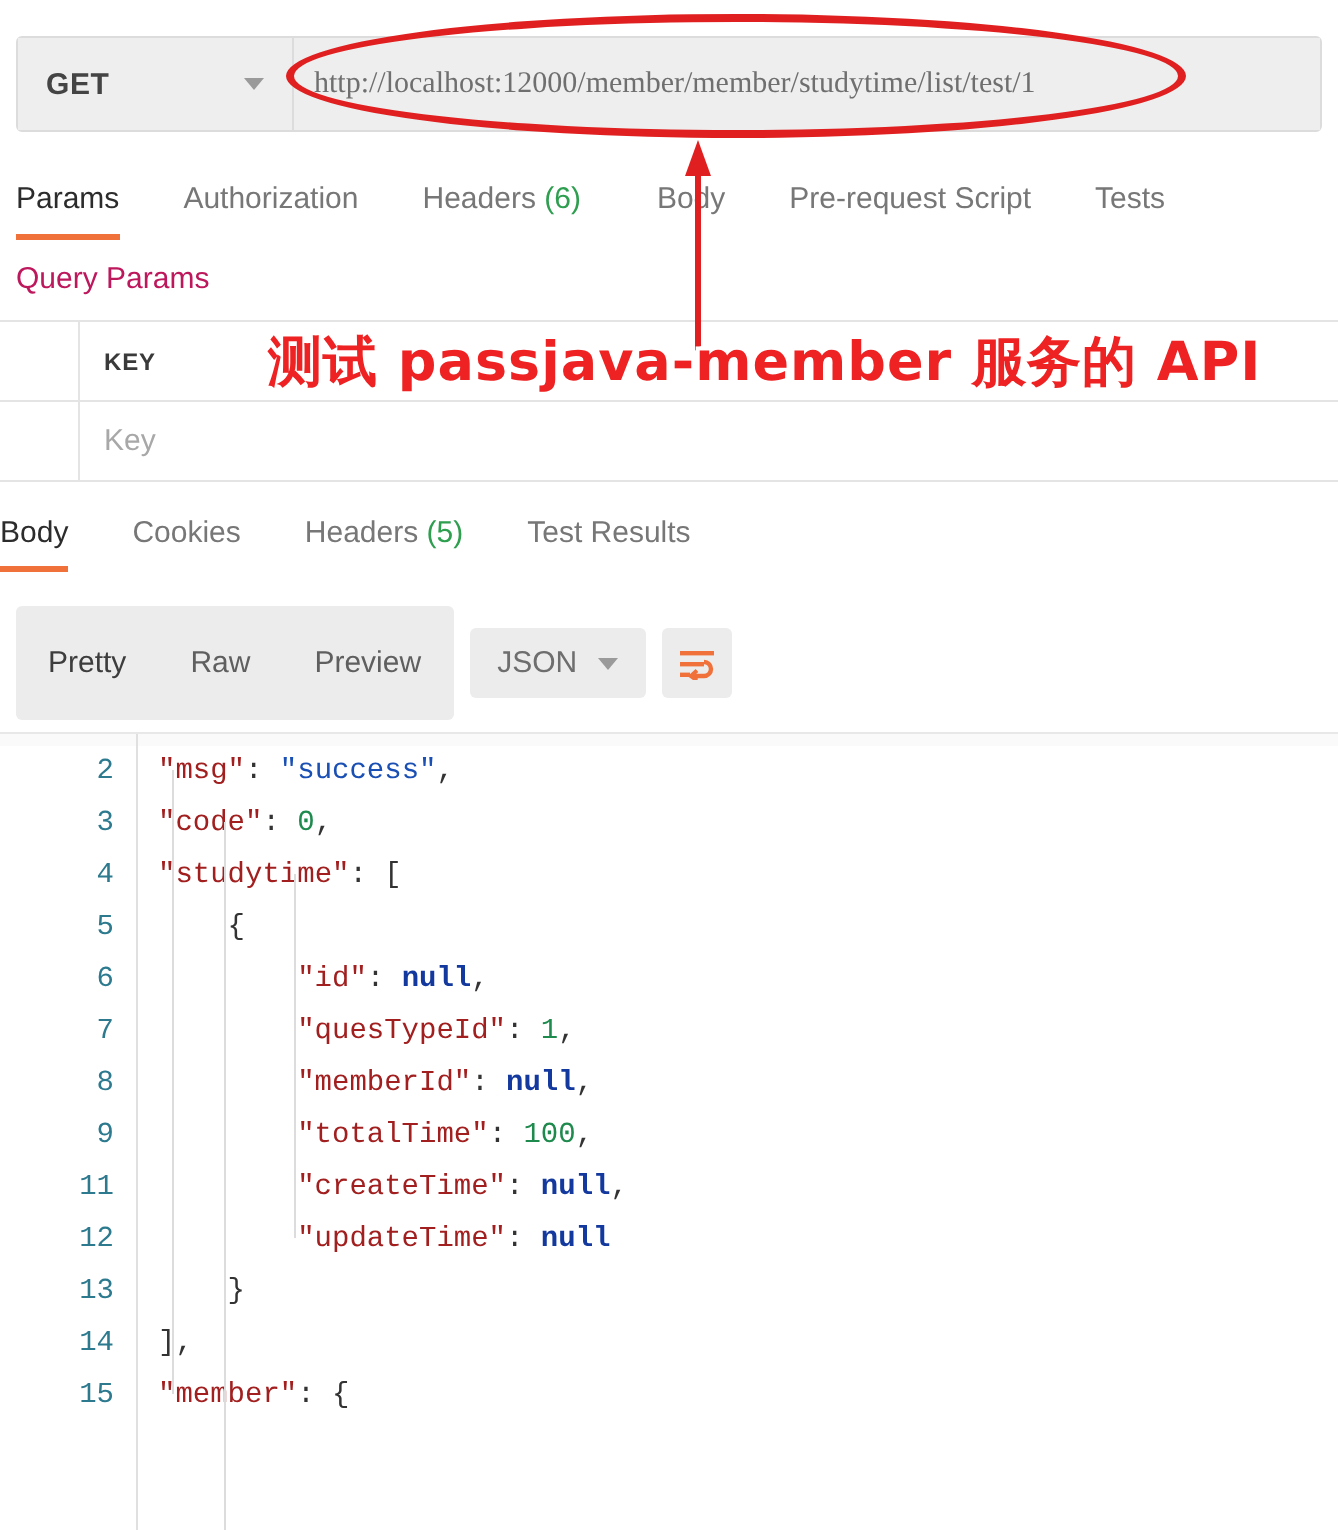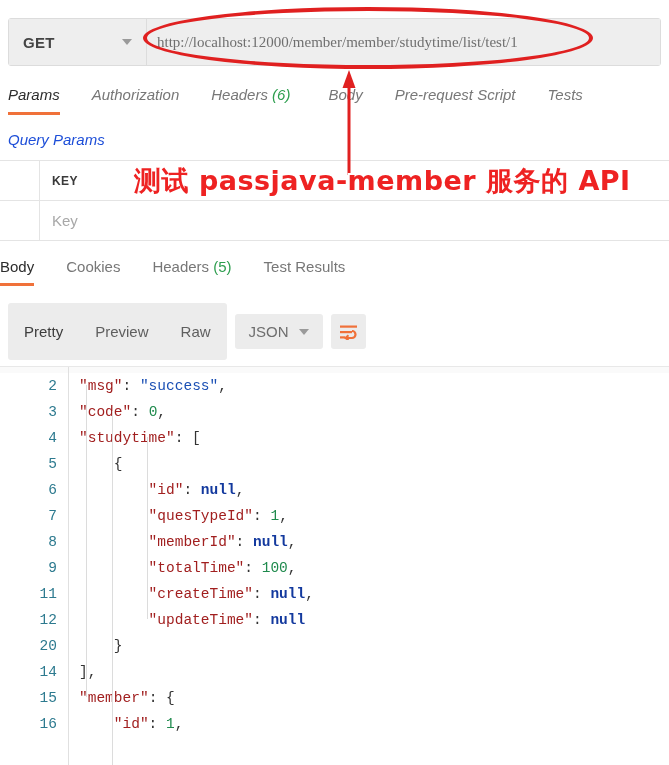--- a/index.html
+++ b/index.html
@@ -66,22 +66,21 @@
     white-space: nowrap;
     font-family: Liberation Serif, serif;
   }
 
   
   .req-tabs {
     position: absolute;
     left: 0; top: 84px;
     width: 669px; height: 40px;
     display: flex;
-    align-items: flex-start;
-    font-style: italic;
+    align-items: center;
   }
   .req-tab {
     position: relative;
     font-size: 15px;
     color: #777777;
     padding: 2px 0 12px 0;
     white-space: nowrap;
   }
   .req-tab.active { color: #2c2c2c; }
   .req-tab.active::after {
@@ -91,22 +90,21 @@
     height: 3px;
     background: #f0713a;
   }
   .count { color: #2e9e4f; }
 
   
   .qp-label {
     position: absolute;
     left: 8px; top: 131px;
     font-size: 15px;
-    color: #1d4ed8;
-    font-style: italic;
+    color: #be185d;
   }
   .params-table {
     position: absolute;
     left: 0; top: 160px;
     width: 669px;
     border-top: 1px solid #e4e4e4;
   }
   .pt-row {
     display: flex;
     height: 40px;
@@ -339,22 +337,22 @@
   <div class="resp-tabs" id="resp-tabs">
       <div class="resp-tab active" style="margin-left: 0px;"><span>Body</span></div>
       <div class="resp-tab" style="margin-left: 32px;"><span>Cookies</span></div>
       <div class="resp-tab" style="margin-left: 32px;"><span>Headers</span><span class="count"> (5)</span></div>
       <div class="resp-tab" style="margin-left: 32px;"><span>Test Results</span></div>
     </div>
 
   <div class="body-toolbar">
     <div class="seg-group" id="view-modes">
         <div class="seg-btn active">Pretty</div>
+        <div class="seg-btn">Raw</div>
         <div class="seg-btn">Preview</div>
-        <div class="seg-btn">Raw</div>
       </div>
     <div class="fmt-box">
       <span class="fmt-label">JSON</span>
       <span class="fmt-caret"></span>
     </div>
     <div class="wrap-btn">
       <svg width="19" height="16" viewBox="0 0 19 16">
         <rect x="1" y="1.5" width="17" height="2.2" fill="#f0713a"></rect>
         <rect x="1" y="7" width="12" height="2.2" fill="#f0713a"></rect>
         <path d="M13 7 a3.5 3.5 0 0 1 0 7 L7 14" fill="none" stroke="#f0713a" stroke-width="2.2"></path>
@@ -401,34 +399,30 @@
         </div>
         <div class="code-line">
           <span class="ln">11</span>
           <span class="code-text" style="padding-left: 91.6px;"><span class="k">"createTime"</span><span class="p">: </span><span class="nul">null</span><span class="p">,</span></span>
         </div>
         <div class="code-line">
           <span class="ln">12</span>
           <span class="code-text" style="padding-left: 91.6px;"><span class="k">"updateTime"</span><span class="p">: </span><span class="nul">null</span></span>
         </div>
         <div class="code-line">
-          <span class="ln">20</span>
+          <span class="ln">13</span>
           <span class="code-text" style="padding-left: 56.8px;"><span class="p">}</span></span>
         </div>
         <div class="code-line">
           <span class="ln">14</span>
           <span class="code-text" style="padding-left: 22px;"><span class="p">],</span></span>
         </div>
         <div class="code-line">
           <span class="ln">15</span>
           <span class="code-text" style="padding-left: 22px;"><span class="k">"member"</span><span class="p">: {</span></span>
-        </div>
-        <div class="code-line">
-          <span class="ln">16</span>
-          <span class="code-text" style="padding-left: 56.8px;"><span class="k">"id"</span><span class="p">: </span><span class="n">1</span><span class="p">,</span></span>
         </div>
         <div class="code-line"></div>
         <div class="ig" style="left: 86px; top: 18px; height: 312px;"></div>
         <div class="ig" style="left: 112px; top: 44px; height: 260px;"></div>
         <div class="ig" style="left: 147px; top: 70px; height: 182px;"></div>
         <div class="ig" style="left: 112px; top: 304px; height: 96px;"></div>
       </div>
   </div>
 
   <div class="anno-ellipse"></div>

